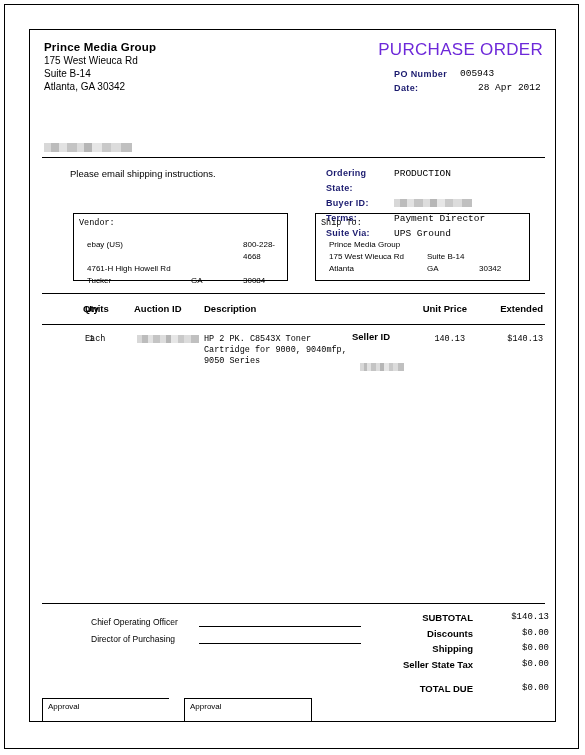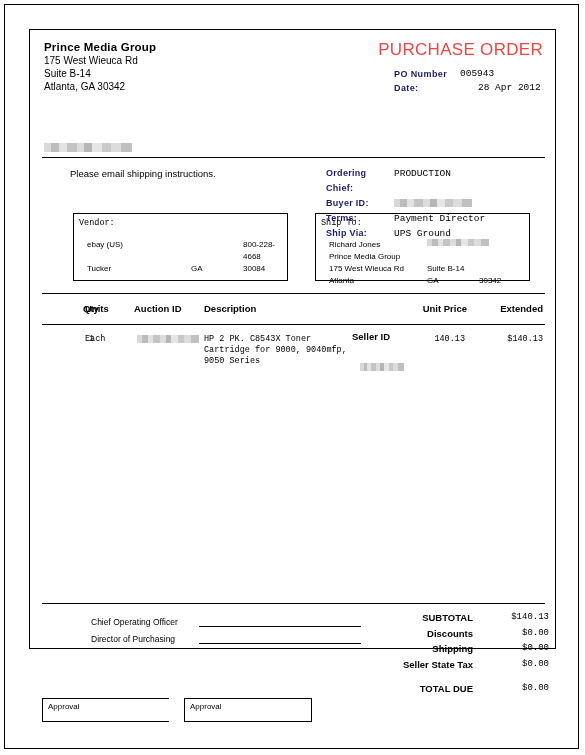--- a/index.html
+++ b/index.html
@@ -26,21 +26,21 @@
     border: 1px solid #000000;
     box-sizing: border-box;
   }
 
   
   .doc {
     position: absolute;
     left: 29px;
     top: 29px;
     width: 527px;
-    height: 620px;
+    height: 693px;
     border: 1px solid #000000;
     box-sizing: border-box;
     background: #ffffff;
     text-decoration: underline;
   }
 
   
   .hdr-left {
     position: absolute;
     left: 14px;
@@ -56,21 +56,21 @@
   .company-addr {
     font-size: 10px;
     line-height: 13px;
   }
 
   .po-title {
     position: absolute;
     right: 12px;
     top: 10px;
     font-size: 17px;
-    color: #ef4444;
+    color: #6d28d9;
     letter-spacing: 0.3px;
     white-space: nowrap;
   }
 
   .po-meta {
     position: absolute;
     left: 364px;
     top: 37px;
     width: 180px;
     font-size: 9px;
@@ -348,60 +348,59 @@
     </div>
   </div>
 
   <div class="redact redact-note"></div>
   <div class="rule-top"></div>
 
   <div class="ship-note">Please email shipping instructions.</div>
 
   <div class="order-unit">
     <div class="row">
-      <span class="lbl">Ordering Chief:</span>
+      <span class="lbl">Ordering State:</span>
       <span class="val">PRODUCTION</span>
     </div>
     <div class="row">
       <span class="lbl">Buyer ID:</span>
       <span class="redact" style="width:78px;height:8px;margin-top:3px;"></span>
     </div>
     <div class="row">
       <span class="lbl">Terms:</span>
       <span class="val">Payment Director</span>
     </div>
     <div class="row">
-      <span class="lbl">Ship Via:</span>
+      <span class="lbl">Suite Via:</span>
       <span class="val">UPS Ground</span>
     </div>
   </div>
 
   <div class="box box-vendor">
     <div class="box-title">Vendor:</div>
     <div class="lines">
       <div class="ln">
         <span class="c1">ebay (US)</span>
         <span class="c2"></span>
         <span class="c3">800-228-4668</span>
       </div>
       <div class="ln">
+        <span class="c1">4761-H High Howell Rd</span>
+      </div>
+      <div class="ln">
         <span class="c1">Tucker</span>
         <span class="c2">GA</span>
         <span class="c3">30084</span>
       </div>
     </div>
   </div>
 
   <div class="box box-shipto">
     <div class="box-title">Ship To:</div>
     <div class="lines">
-      <div class="ln">
-        <span class="c1">Richard Jones</span>
-        <span class="redact" style="width:62px;height:7px;"></span>
-      </div>
       <div class="ln">
         <span class="c1">Prince Media Group</span>
       </div>
       <div class="ln">
         <span class="c1">175 West Wieuca Rd</span>
         <span class="c3">Suite B-14</span>
       </div>
       <div class="ln">
         <span class="c1">Atlanta</span>
         <span class="c2">GA</span>

